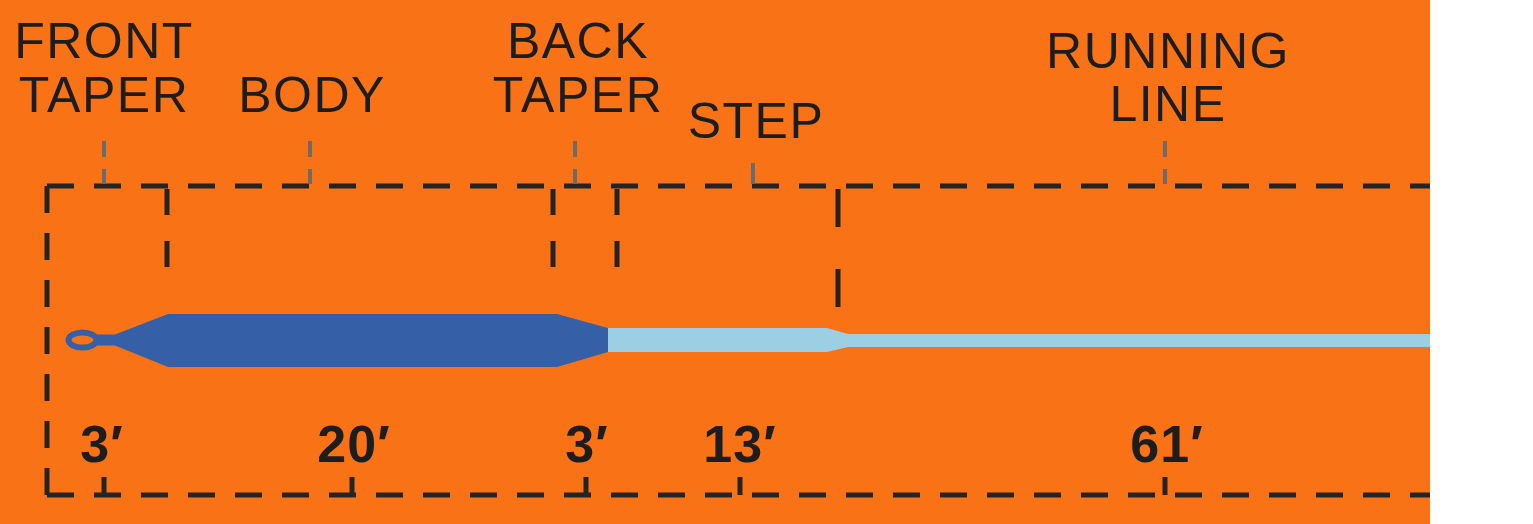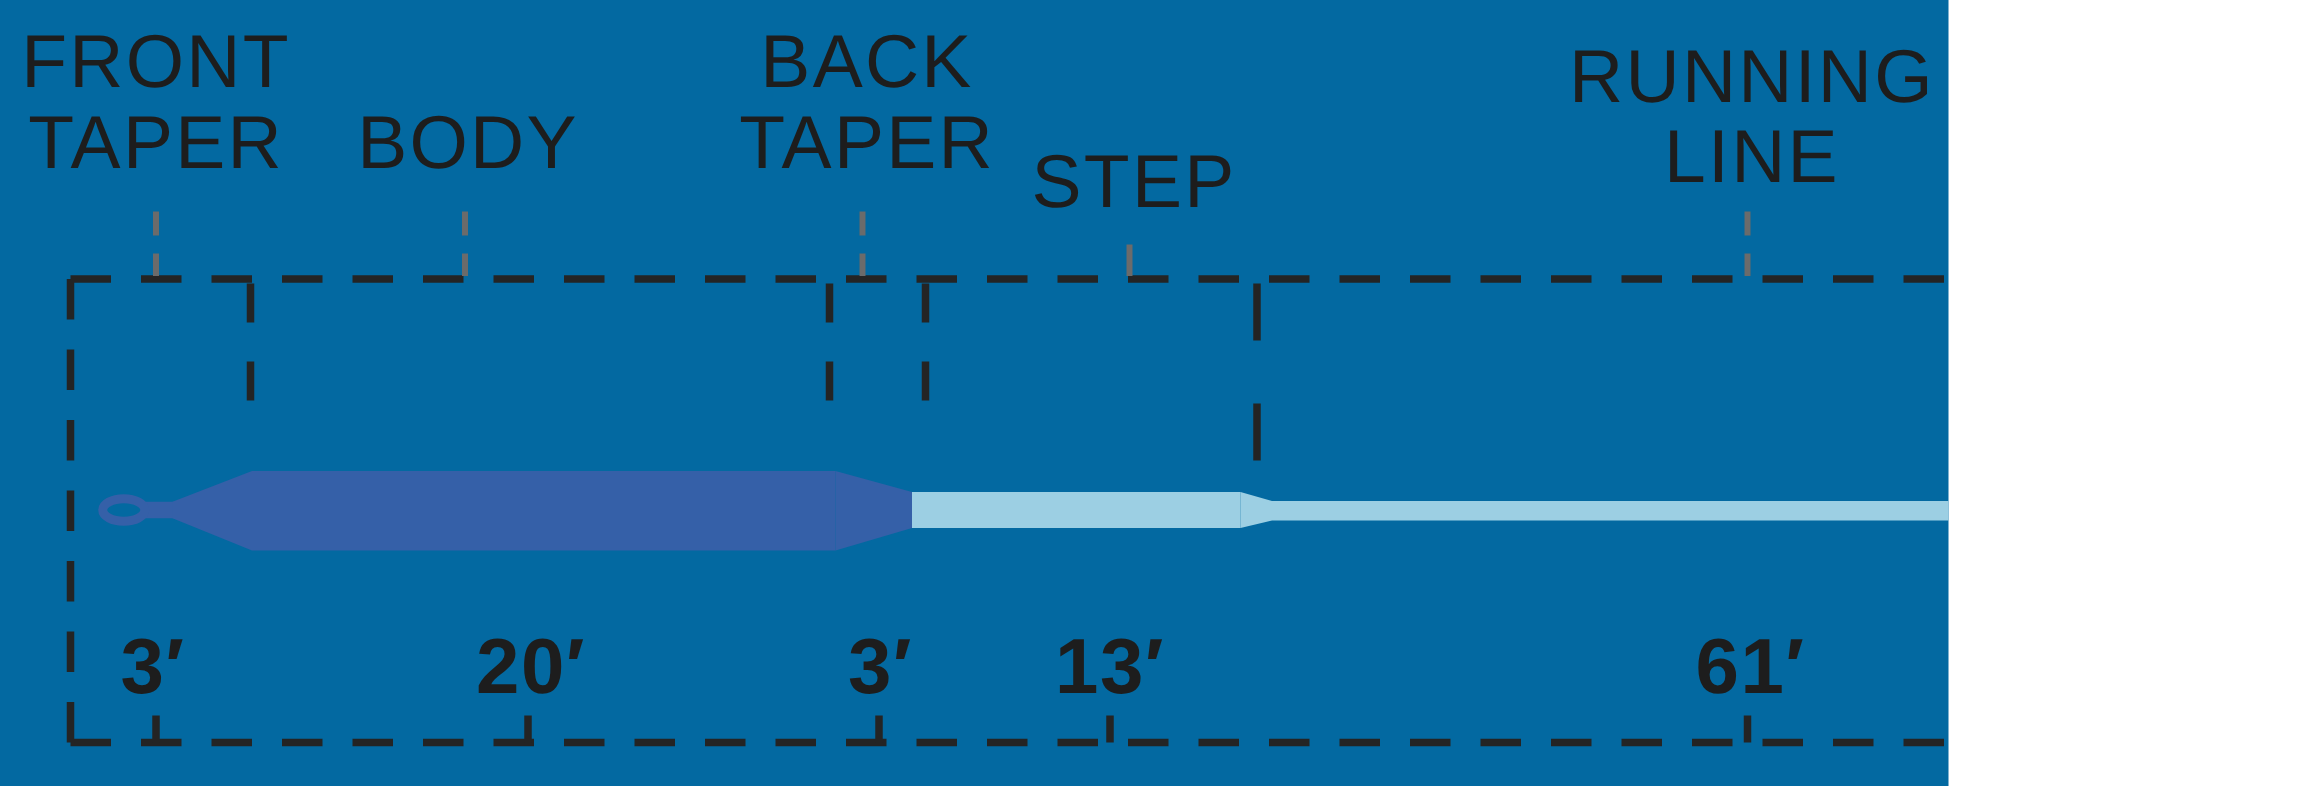--- a/index.html
+++ b/index.html
@@ -1,19 +1,19 @@
 <!DOCTYPE html>
 <html><head>
 <meta charset="utf-8">
 <style>
   html,body{margin:0;padding:0;background:#ffffff;}
   .canvas{
     position:relative;
-    width:1299px;height:524px;
-    background:#0369a1;
+    width:1430px;height:524px;
+    background:#f97316;
     font-family:"Liberation Sans", sans-serif;
     overflow:hidden;
     text-decoration:underline;
   }
   svg{display:block;}
   .lbl{
     font-family:"Liberation Sans", sans-serif;
     font-size:50px;
     font-weight:400;
     letter-spacing:1.5px;

